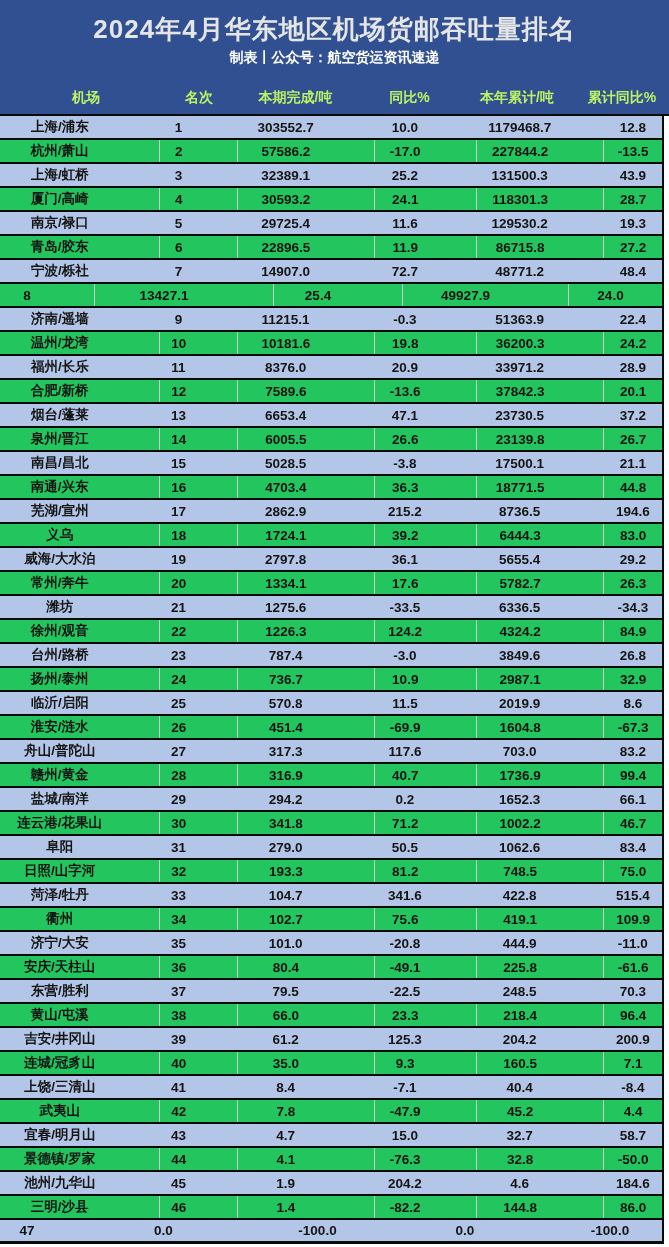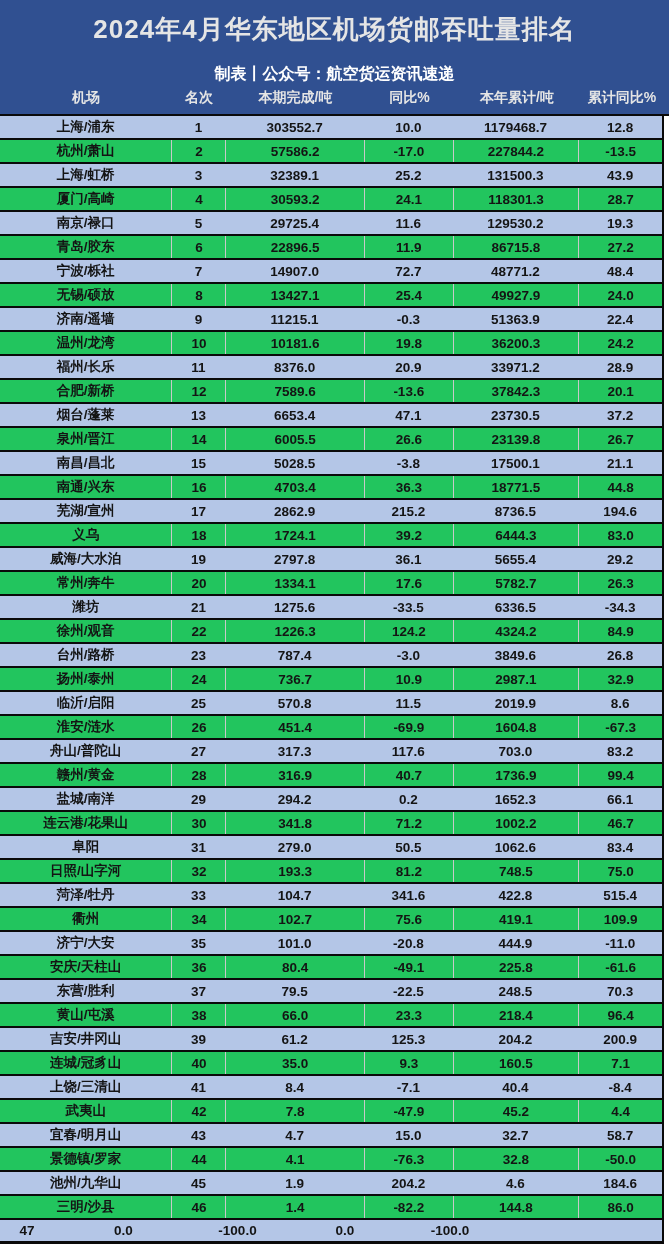--- a/index.html
+++ b/index.html
@@ -26,52 +26,53 @@
   .title {
     padding-top: 14px;
     text-align: center;
     color: #e5e5e5;
     font-size: 26px;
     font-weight: 700;
     letter-spacing: 1px;
     line-height: 30px;
   }
   .subtitle {
-    margin-top: 20px;
+    margin-top: 5px;
     text-align: center;
     color: #ffffff;
-    font-size: 16px;
+    font-size: 14px;
     font-weight: 700;
   }
   .header-row {
     position: absolute;
     bottom: 0;
     left: 0;
     width: 664px;
     height: 32px;
     display: flex;
     align-items: center;
   }
   .hcell {
-    color: #e5e5e5;
+    color: #bef264;
     font-size: 14px;
     font-weight: 700;
     text-align: center;
     box-sizing: border-box;
   }
   .tbl {
     width: 664px;
     border-right: 2px solid #0a0a0a;
     box-sizing: border-box;
   }
   .row {
     display: flex;
     height: 24px;
     box-sizing: border-box;
     border-bottom: 2px solid #0a0a0a;
+    gap: 40px;
   }
   .row:last-child { border-bottom: 3px solid #0a0a0a; }
   .row.blue  { background: #b4c6e7; }
   .row.white { background: #22c55e; }
   .cell {
     display: flex;
     align-items: center;
     justify-content: center;
     font-size: 13.5px;
     font-weight: 700;
@@ -157,21 +158,20 @@
       </div>
       <div class="row blue">
         <div class="cell c0">宁波/栎社</div>
         <div class="cell c1">7</div>
         <div class="cell c2">14907.0</div>
         <div class="cell c3">72.7</div>
         <div class="cell c4">48771.2</div>
         <div class="cell c5">48.4</div>
       </div>
       <div class="row white">
-        <div class="cell c0">无锡/硕放</div>
         <div class="cell c1">8</div>
         <div class="cell c2">13427.1</div>
         <div class="cell c3">25.4</div>
         <div class="cell c4">49927.9</div>
         <div class="cell c5">24.0</div>
       </div>
       <div class="row blue">
         <div class="cell c0">济南/遥墙</div>
         <div class="cell c1">9</div>
         <div class="cell c2">11215.1</div>

